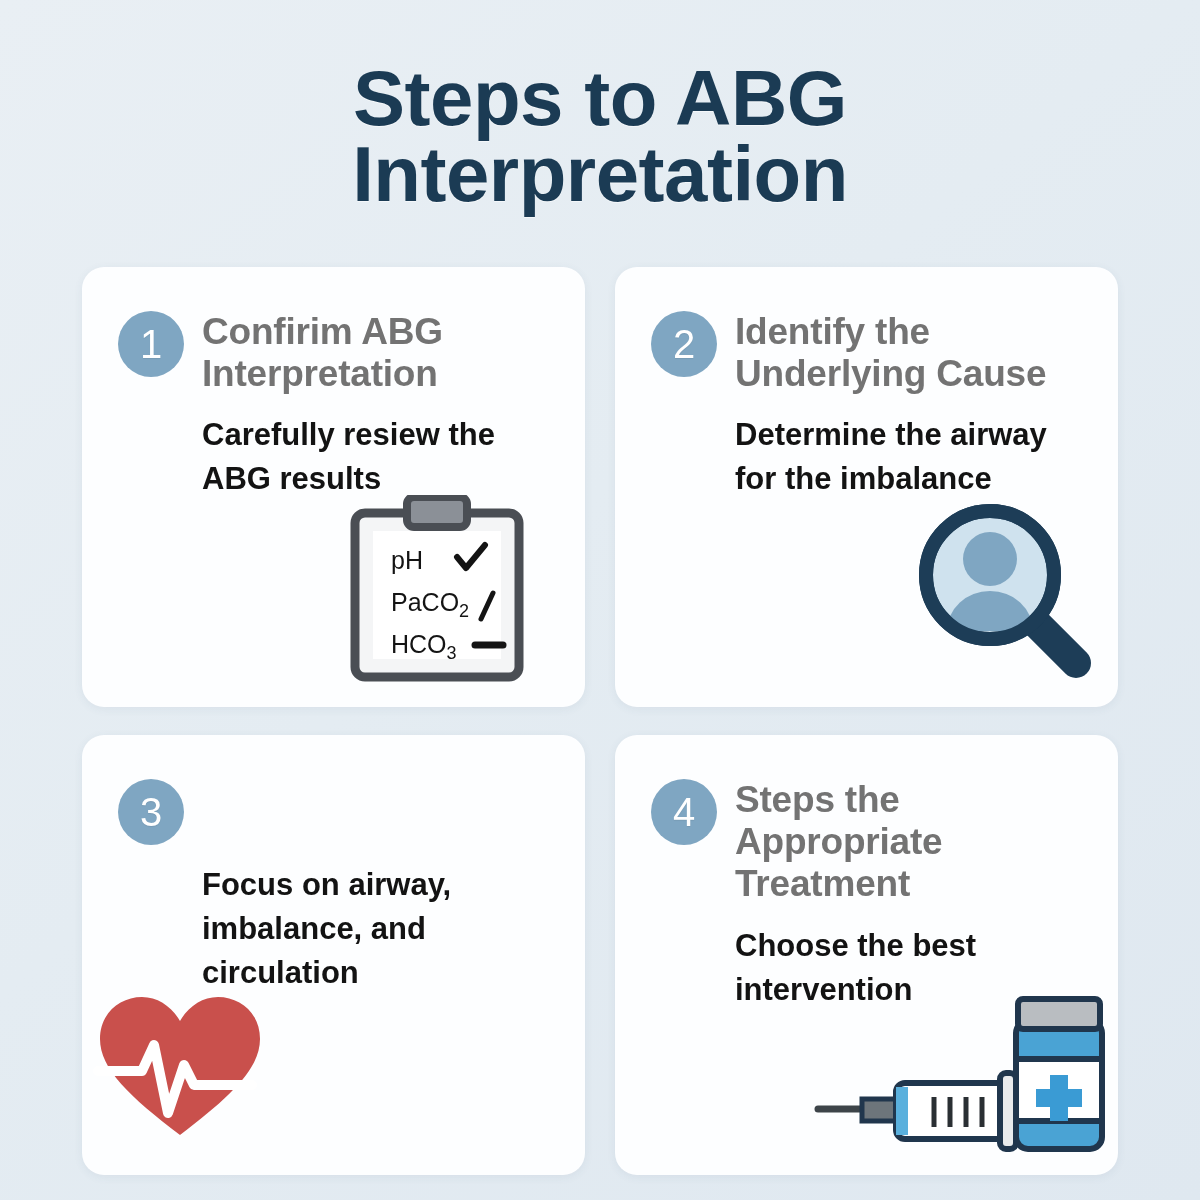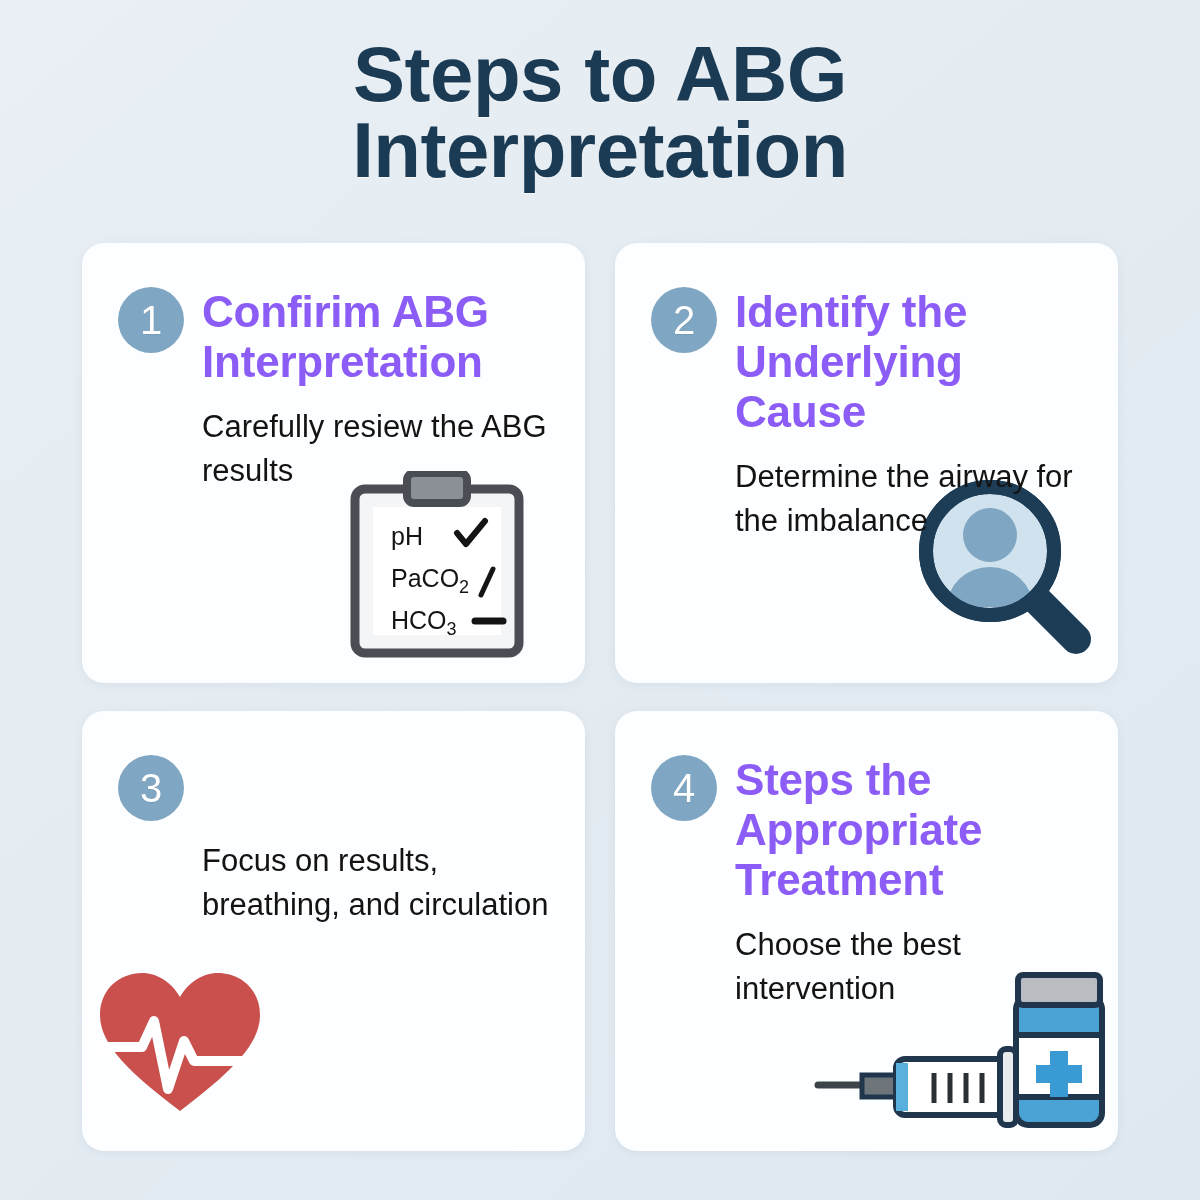--- a/index.html
+++ b/index.html
@@ -20,20 +20,21 @@
     width: 1200px;
     height: 1200px;
     padding: 0;
     position: relative;
   }
 
   
   .title-wrap {
     padding-top: 36px;
     text-align: center;
+    margin-top: 24px;
   }
   .title {
     font-size: 78px;
     line-height: 0.98;
     font-weight: 700;
     color: #1b3b54;
     letter-spacing: -0.5px;
     text-shadow: 0 1px 0 rgba(255,255,255,0.55);
     max-width: 780px;
     margin: 0 auto;
@@ -79,34 +80,34 @@
     font-weight: 400;
     display: flex;
     align-items: center;
     justify-content: center;
     line-height: 1;
     margin-top: 2px;
     text-shadow: 0 1px 1px rgba(0,0,0,0.07);
   }
 
   .heading {
-    font-size: 44px;
+    font-size: 37px;
     font-weight: 700;
     line-height: 1.14;
-    color: #8b5cf6;
+    color: #737373;
     letter-spacing: -0.2px;
     text-shadow: 0 1px 0 rgba(255,255,255,0.5);
     padding-top: 2px;
   }
 
   .body-text {
     font-size: 31px;
     line-height: 1.42;
     color: #131313;
-    font-weight: 400;
+    font-weight: 700;
     padding: 18px 36px 0 120px;
     position: relative;
     z-index: 2;
   }
 
   
   .icon-slot {
     position: absolute;
     z-index: 1;
     text-align: center;
@@ -168,21 +169,21 @@
           </g>
           <circle cx="80" cy="80" r="64" fill="none" stroke="#1d3d57" stroke-width="14"></circle>
         </svg>
       </div>
     </div>
 
     <div class="card">
       <div class="card-head">
         <div class="badge">3</div>
       </div>
-      <div class="body-text">Focus on results, breathing, and circulation</div>
+      <div class="body-text">Focus on airway, imbalance, and circulation</div>
 
       <div class="icon-slot icon-heart">
         <svg width="180" height="160" viewBox="0 0 180 160">
           <path d="M90 150 C 40 112, 10 84, 10 54 C 10 28, 30 12, 52 12 C 68 12, 82 22, 90 36 C 98 22, 112 12, 128 12 C 150 12, 170 28, 170 54 C 170 84, 140 112, 90 150 Z" fill="#c9504c"></path>
           <path d="M8 86 h44 l12 -26 l14 68 l16 -48 l10 20 h58" fill="none" stroke="#ffffff" stroke-width="10" stroke-linejoin="round" stroke-linecap="round"></path>
         </svg>
       </div>
     </div>
 
     <div class="card">

